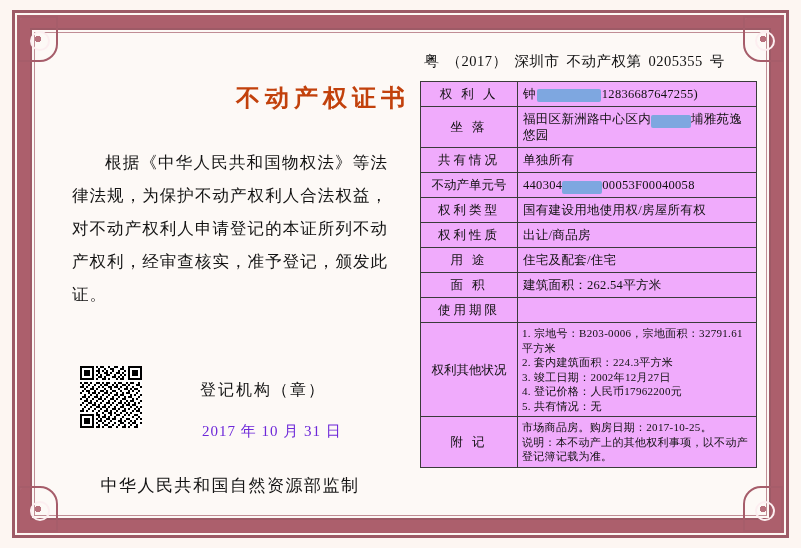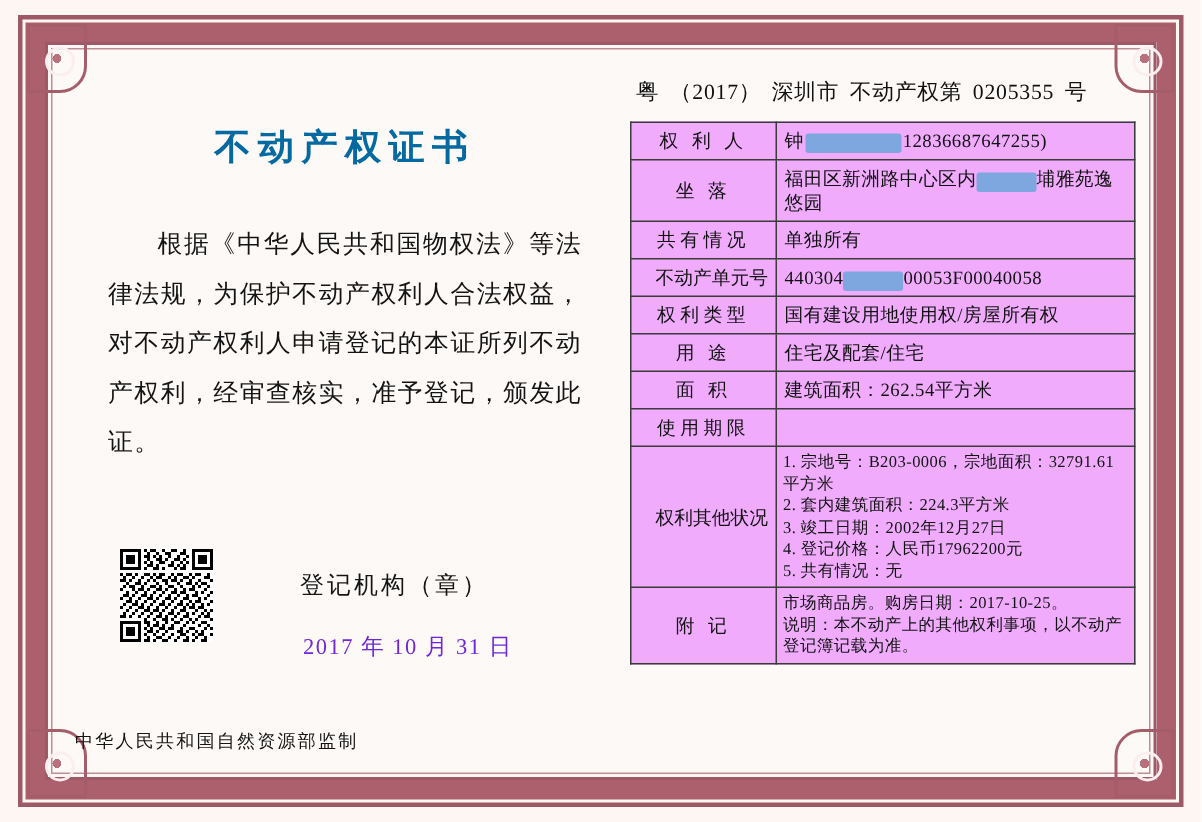--- a/index.html
+++ b/index.html
@@ -85,25 +85,25 @@
     width: 721px; height: 472px;
   }
 
   
   .left-col {
     position: absolute;
     left: 10px; top: 6px;
     width: 360px; height: 460px;
   }
   .doc-title {
-    text-align: center;
+    text-align: right;
     font-size: 24px;
     font-weight: bold;
     letter-spacing: 5px;
-    color: #0369a1;
+    color: #c2410c;
     margin-top: 38px;
   }
   .doc-body {
     margin: 32px 22px 0 22px;
     font-size: 16.5px;
     line-height: 33px;
     color: #141414;
     text-align: justify;
     text-indent: 2em;
     letter-spacing: 1px;
@@ -126,25 +126,24 @@
     position: absolute;
     left: 152px; top: 378px;
     font-size: 15px;
     letter-spacing: 1px;
     color: #6d28d9;
   }
   .issuer-line {
     position: absolute;
     left: 0; top: 430px;
     width: 360px;
-    text-align: left;
-    font-size: 12px;
+    text-align: center;
+    font-size: 17px;
     letter-spacing: 1.5px;
     color: #141414;
-    margin-top: 12px;
   }
 
   
   .right-col {
     position: absolute;
     left: 380px; top: 6px;
     width: 341px;
   }
   .cert-no-row {
     display: flex;
@@ -172,21 +171,21 @@
     vertical-align: middle;
     line-height: 16px;
   }
   td.label {
     width: 86px;
     text-align: center;
     letter-spacing: 3px;
     font-size: 13px;
     padding: 5px 3px;
   }
-  td.label.tight { letter-spacing: 0px; text-align: right; }
+  td.label.tight { letter-spacing: 0px; }
   td.value { letter-spacing: 0.3px; }
   td.value.small {
     font-size: 11px;
     line-height: 14.5px;
     padding: 3px 4px;
   }
   .redact {
     display: inline-block;
     background: #7ea7e0;
     border-radius: 2px;
@@ -540,20 +539,24 @@
             <td class="label tight">不动产单元号</td>
             <td class="value">
               <span>440304</span><span class="redact r3"></span><span>00053F00040058</span>
             </td>
           </tr>
           <tr>
             <td class="label">权利类型</td>
             <td class="value">国有建设用地使用权/房屋所有权</td>
           </tr>
           <tr>
+            <td class="label">权利性质</td>
+            <td class="value">出让/商品房</td>
+          </tr>
+          <tr>
             <td class="label">用 途</td>
             <td class="value">住宅及配套/住宅</td>
           </tr>
           <tr>
             <td class="label">面 积</td>
             <td class="value">建筑面积：262.54平方米</td>
           </tr>
           <tr>
             <td class="label">使用期限</td>
             <td class="value">&nbsp;</td>

